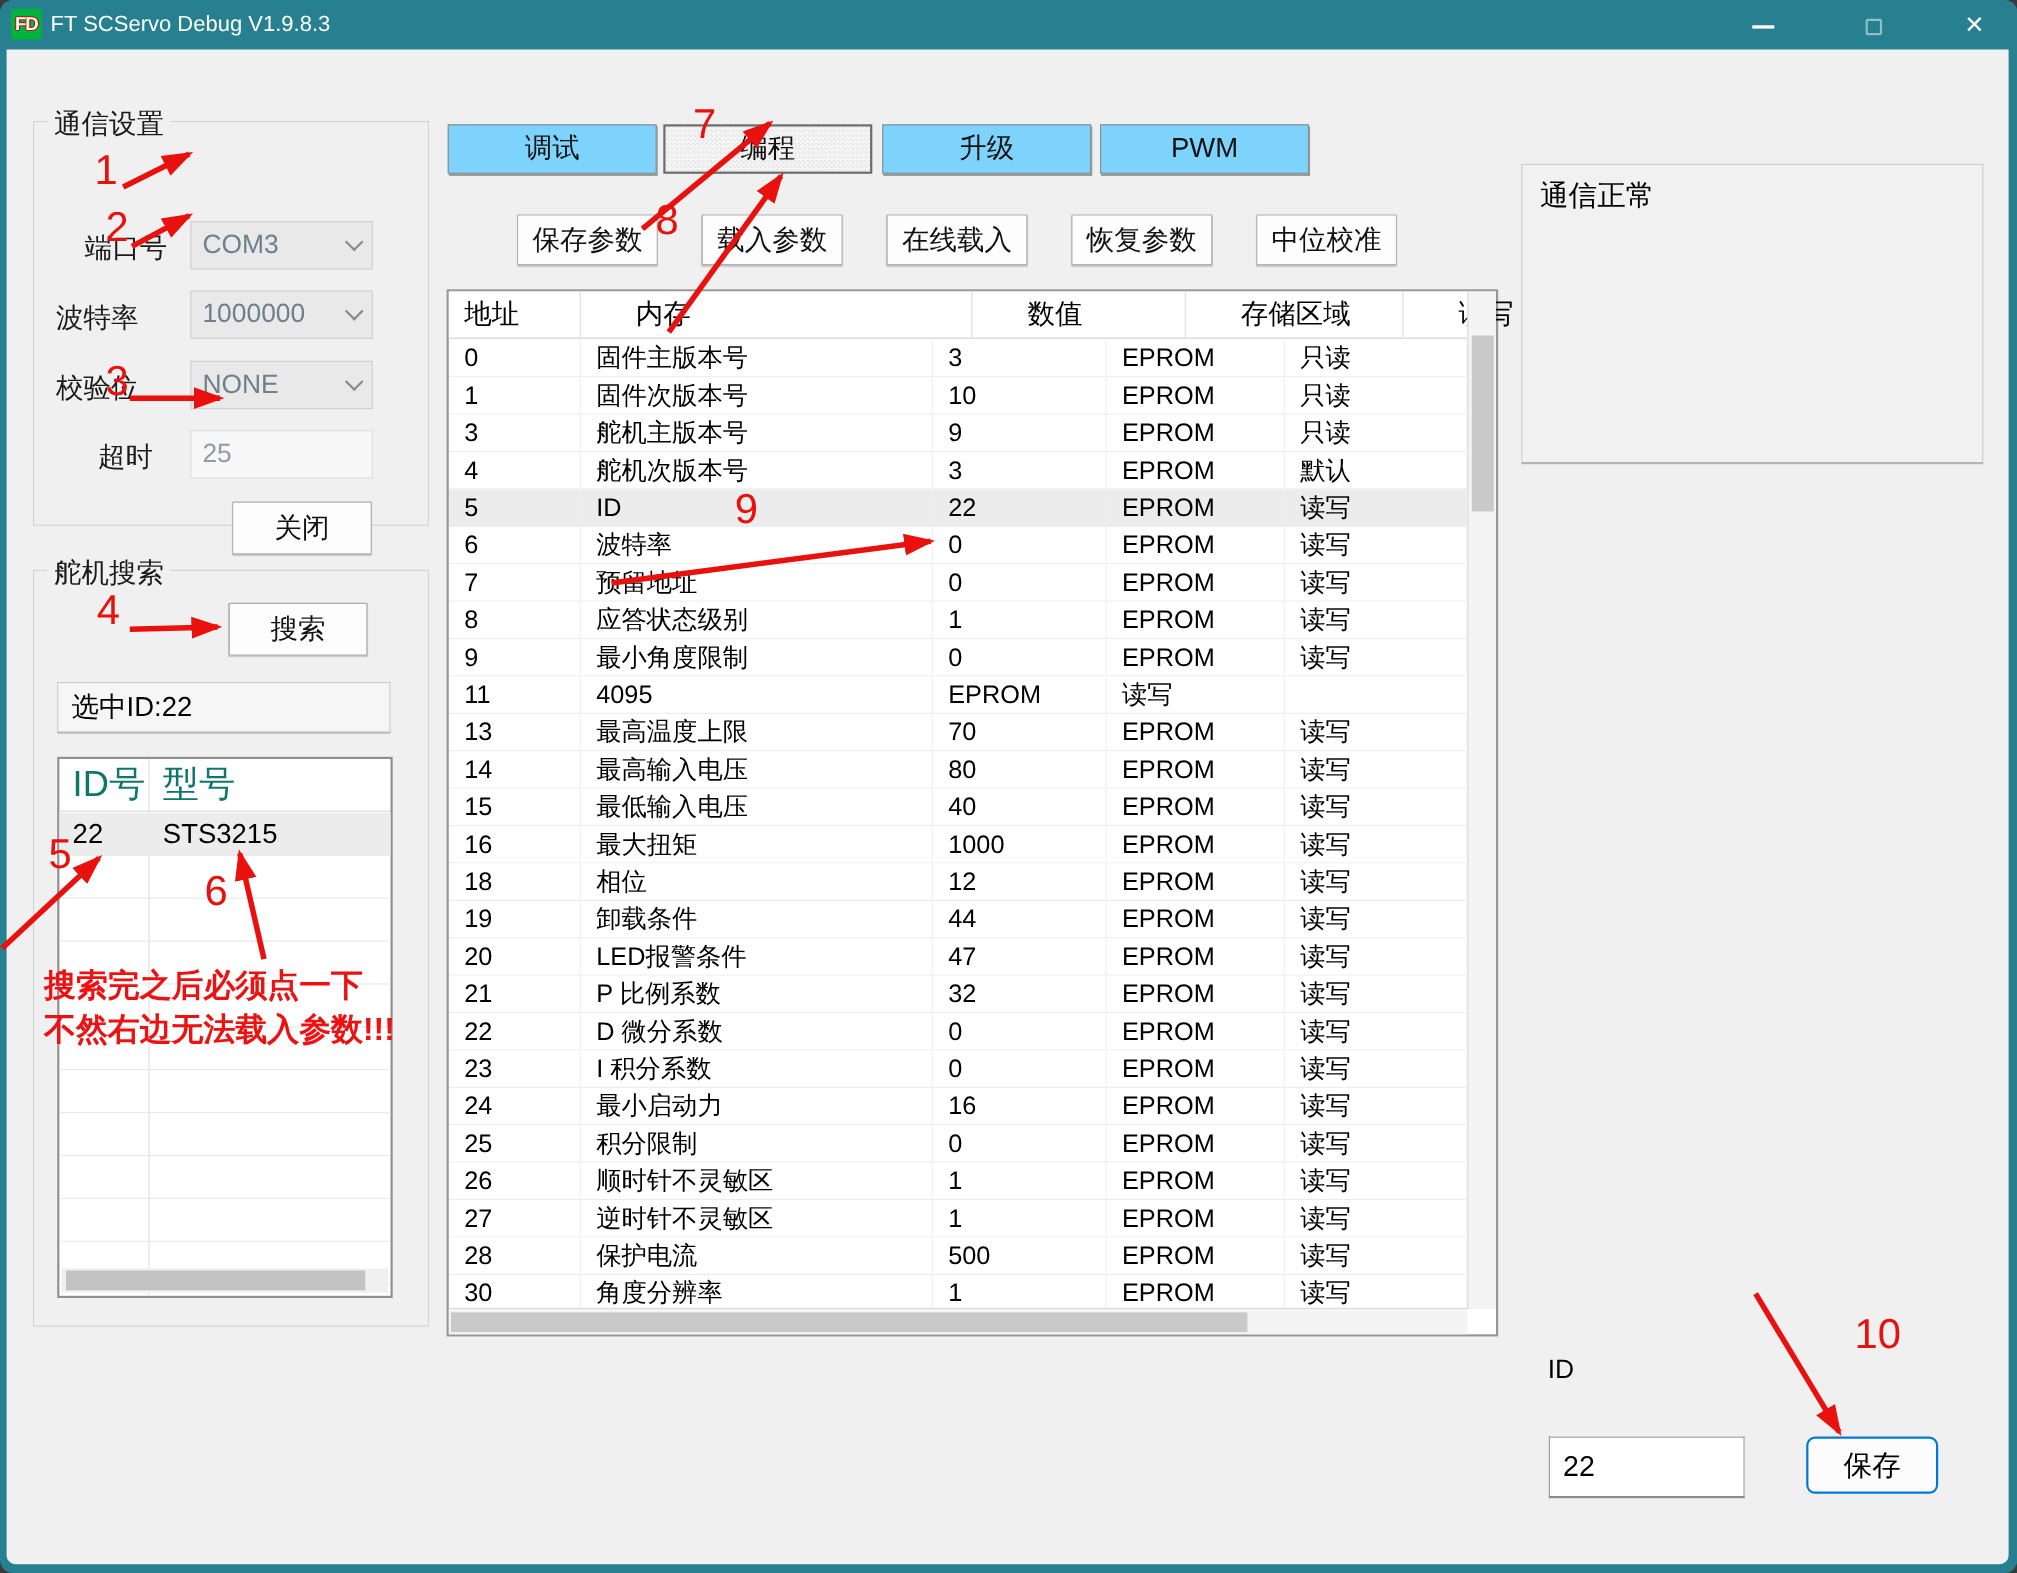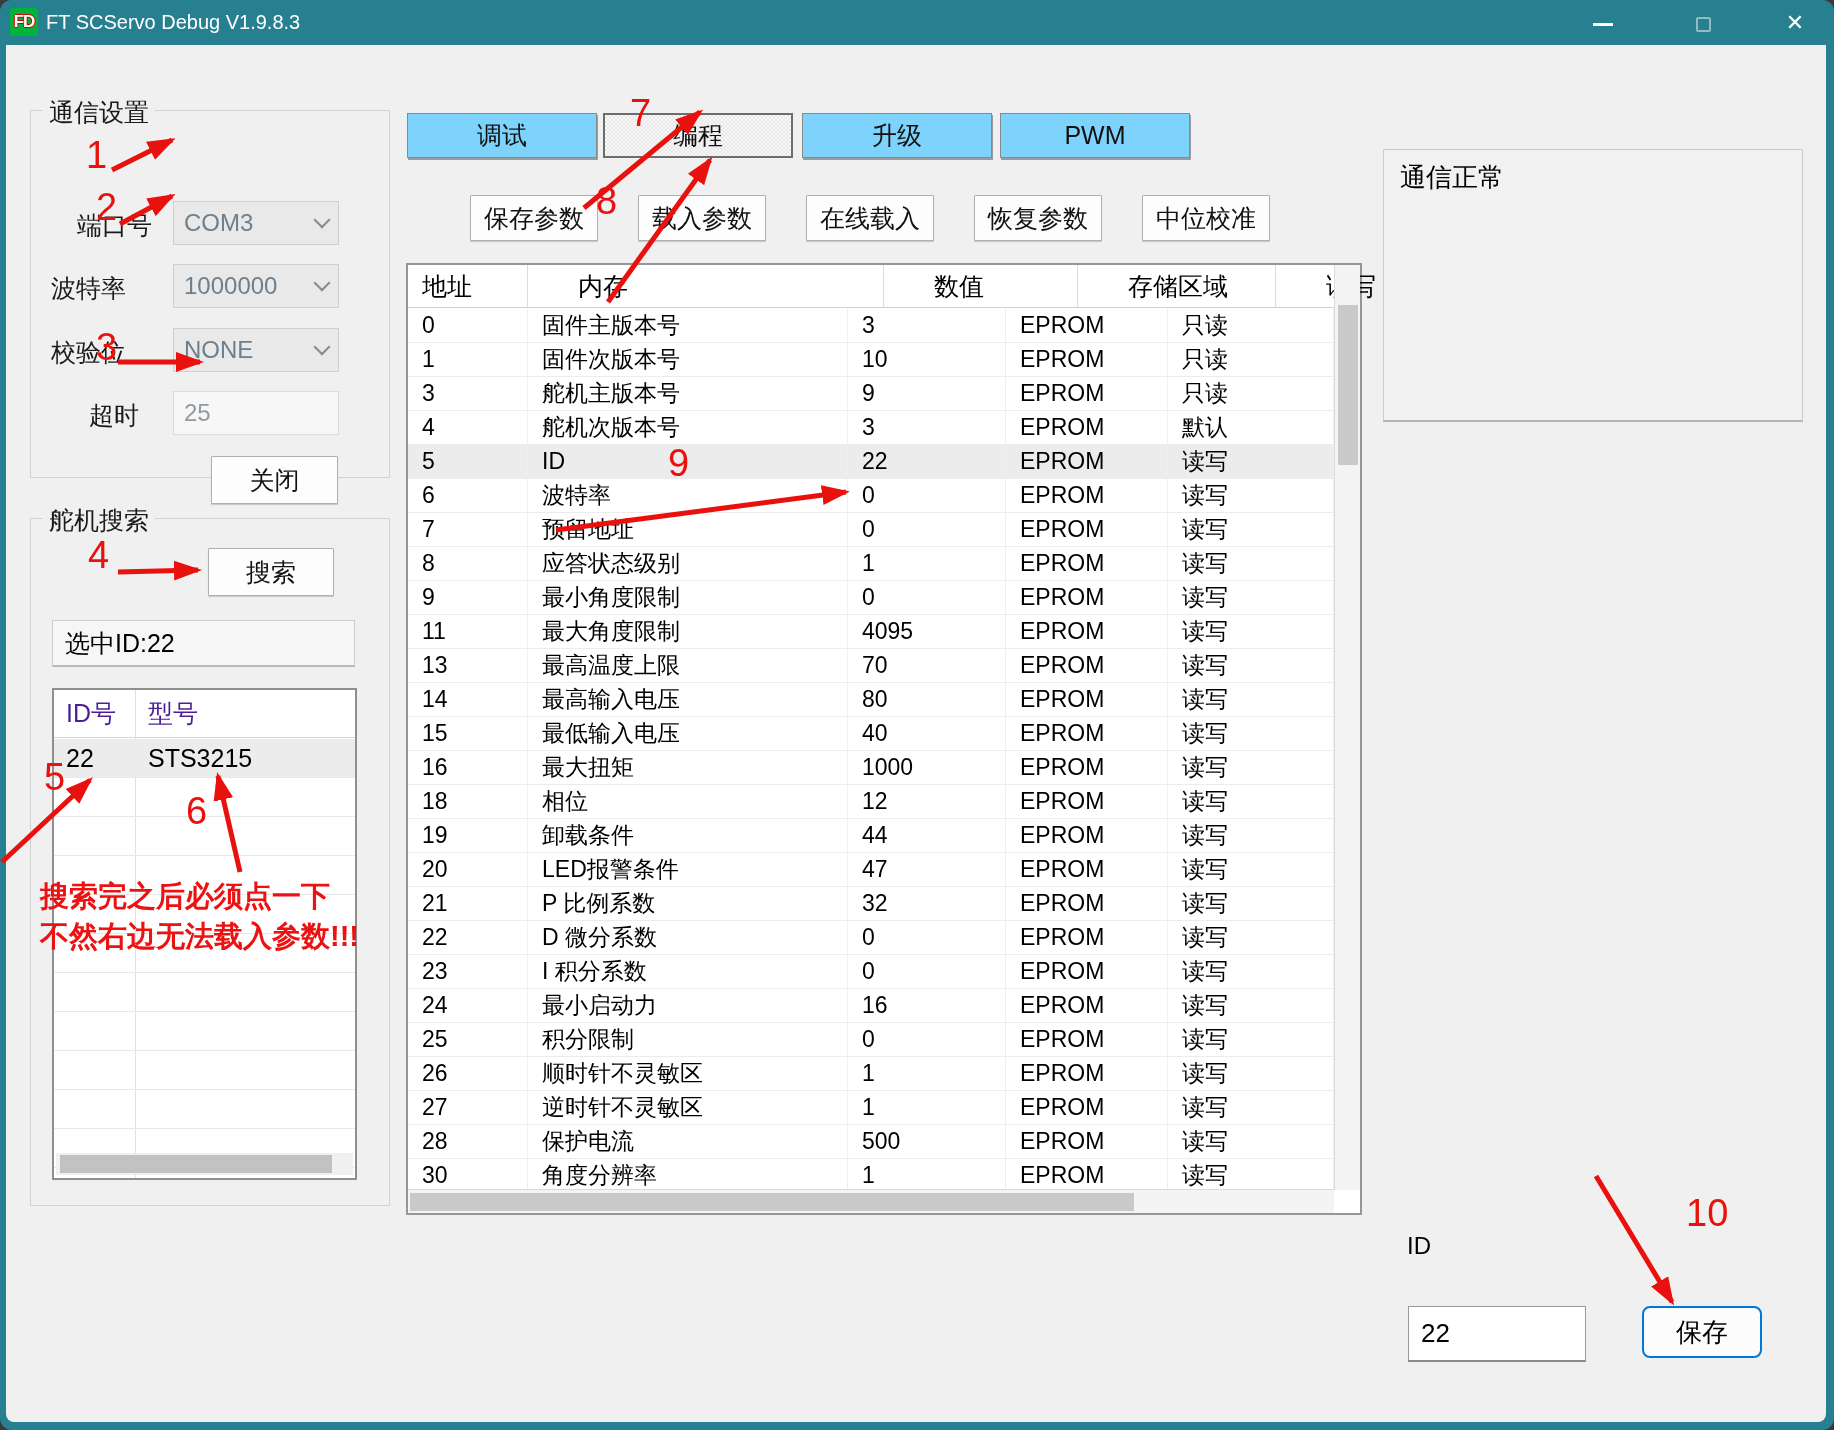--- a/index.html
+++ b/index.html
@@ -72,21 +72,21 @@
   .vthumb { position:absolute; left:3px; top:40px; width:20px; height:160px; background:#c9c9c9; }
   .hscroll { position:absolute; left:0; bottom:0; width:926px; height:24px; background:#f4f4f4;
              border-top:1px solid #dadada; }
   .hthumb { position:absolute; left:2px; top:3px; width:724px; height:18px; background:#c9c9c9; }
 
   
   .servolist { position:absolute; left:46px; top:643px; width:305px; height:492px;
                background:#fff; border:2px solid #8f8f8f; }
   .sl-colsep { position:absolute; left:81px; top:0; width:1px; height:100%; background:#e0e0e0; }
   .sl-head { position:absolute; left:0; top:0; width:100%; height:48px; border-bottom:1px solid #d8d8d8; }
-  .sl-head span { font-size:25px; color:#4c1d95; line-height:46px; }
+  .sl-head span { font-size:33px; color:#0f766e; line-height:46px; }
   .sl-rows { position:absolute; left:0; top:49px; width:100%; }
   .sl-row { height:39px; border-bottom:1px solid #e8e8e8; position:relative; }
   .sl-row.hl { background:#ececec; }
   .sl-row span { font-size:25px; color:#000; line-height:38px; position:absolute; }
   .sl-hscroll { position:absolute; left:2px; bottom:3px; width:297px; height:22px; background:#f0f0f0; }
   .sl-hthumb { position:absolute; left:4px; top:2px; width:272px; height:18px; background:#c2c2c2; }
 
   .selbox { position:absolute; left:46px; top:575px; width:303px; height:47px; background:#f6f6f6;
             border:1px solid #cccccc; border-bottom:2px solid #b9b9b9; font-size:25px; color:#000;
             line-height:44px; padding-left:12px; }
@@ -274,21 +274,20 @@
           </div>
           <div class="memrow">
             <div>9</div>
             <div>最小角度限制</div>
             <div>0</div>
             <div>EPROM</div>
             <div>读写</div>
           </div>
           <div class="memrow">
             <div>11</div>
-            <div>最大角度限制</div>
             <div>4095</div>
             <div>EPROM</div>
             <div>读写</div>
           </div>
           <div class="memrow">
             <div>13</div>
             <div>最高温度上限</div>
             <div>70</div>
             <div>EPROM</div>
             <div>读写</div>

